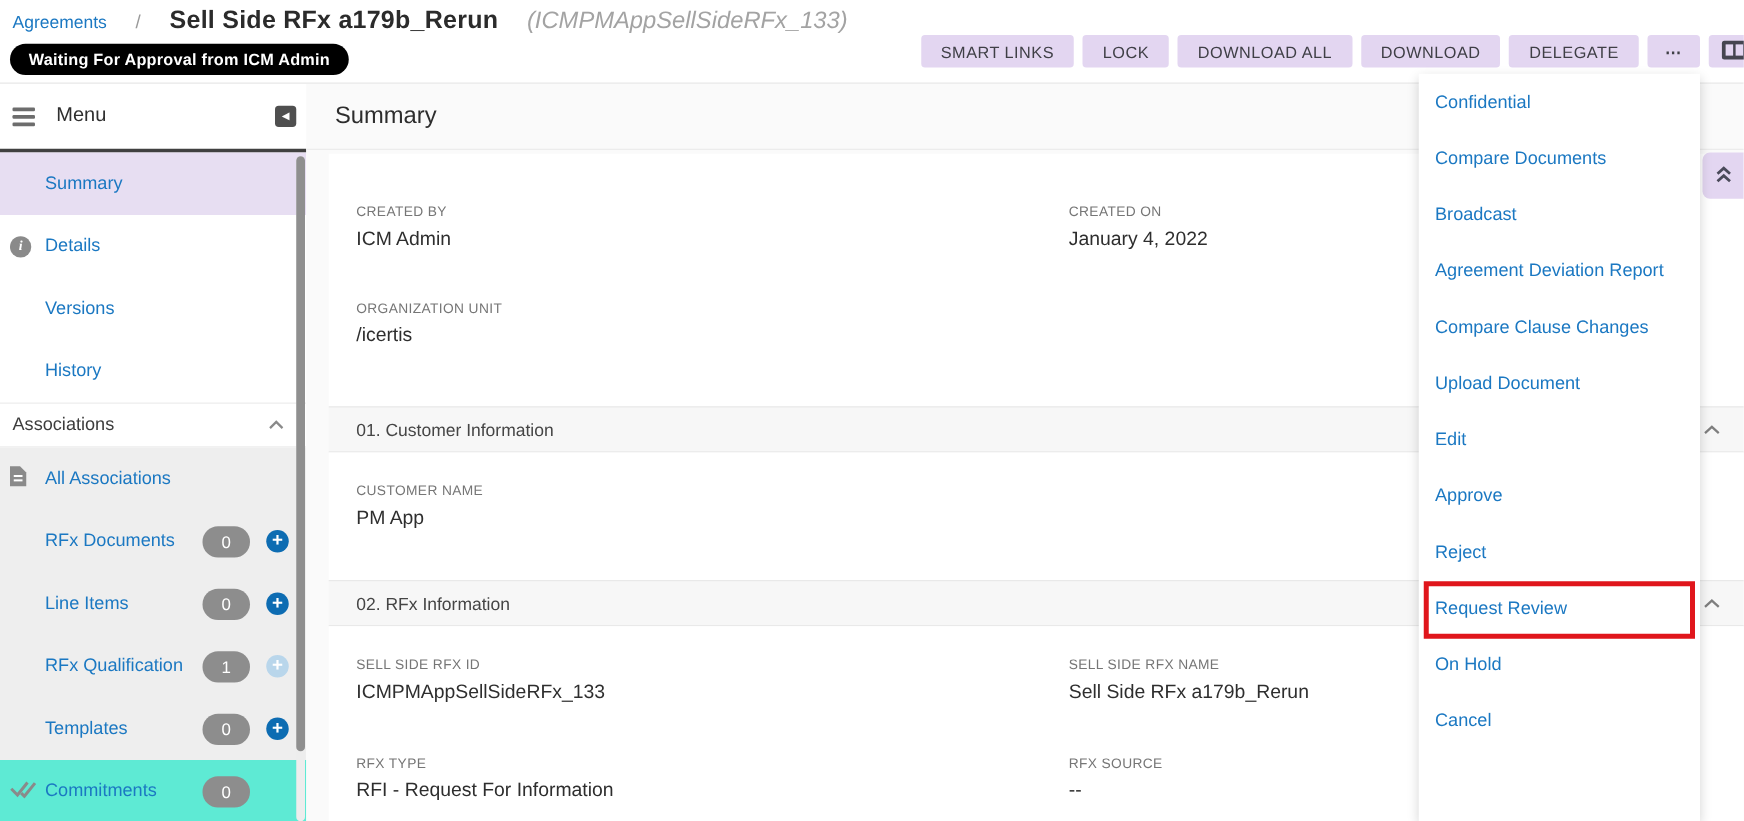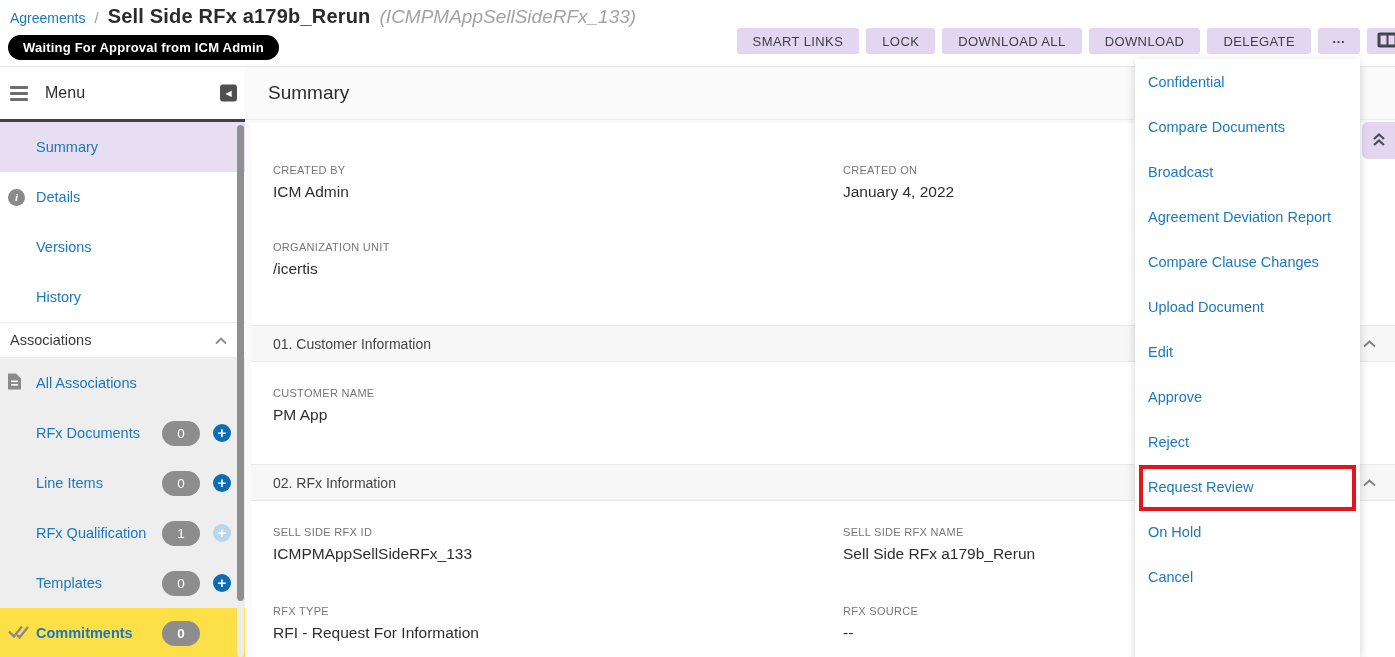--- a/index.html
+++ b/index.html
@@ -2,21 +2,21 @@
 <html><head>
 <meta charset="utf-8">
 <style>
   * { margin:0; padding:0; box-sizing:border-box; }
   body { font-family:"Liberation Sans", sans-serif; background:#fff; }
   .page { position:relative; width:1395px; height:657px; background:#fff; overflow:hidden; }
 
   
   .top-header { position:absolute; left:0; top:0; width:1395px; height:67px; background:#fff;
                 border-bottom:1px solid #e7e7e7; z-index:5; }
-  .breadcrumb { position:absolute; left:10px; top:5px; display:flex; align-items:baseline; gap:9px; white-space:nowrap; }
+  .breadcrumb { position:absolute; left:10px; top:5px; display:flex; align-items:baseline; gap:23px; white-space:nowrap; }
   .crumb-root { color:#1b78c2; font-size:14px; text-decoration:none; cursor:pointer; }
   .crumb-sep  { color:#9a9a9a; font-size:15px; }
   .crumb-title{ color:#2b2b2b; font-size:20px; font-weight:600; letter-spacing:0.2px; }
   .crumb-sub  { color:#a3a3a3; font-size:19px; font-style:italic; font-weight:300; }
   .status-badge { position:absolute; left:8px; top:35px; background:#000000; color:#fff;
                   font-size:13px; font-weight:bold; padding:5px 15px; border-radius:14px; letter-spacing:0.2px; }
   .actions { position:absolute; right:-12px; top:28px; display:flex; gap:7px; }
   .action-btn { height:26px; padding:0 16px; background:#e3d6f1; border:none; border-radius:3px;
                 font-size:13px; color:#3f3f46; display:flex; align-items:center; letter-spacing:0.4px;
                 font-family:"Liberation Sans", sans-serif; cursor:pointer; white-space:nowrap; }
@@ -45,30 +45,30 @@
   .assoc-group { background:#eeeeee; }
   .assoc-item { height:50px; display:flex; align-items:center; padding-left:36px; position:relative;
                 font-size:14.5px; color:#1b78c2; cursor:pointer; }
   .left-ico { position:absolute; left:7px; top:50%; transform:translateY(-50%); }
   .count-badge { position:absolute; left:162px; width:38px; height:25px; border-radius:13px; background:#8d8d8d;
                  color:#fff; font-size:13.5px; display:flex; align-items:center; justify-content:center; }
   .plus-btn { position:absolute; left:213px; width:18px; height:18px; border-radius:50%; background:#0d6cb2;
               color:#fff; font-size:15px; font-weight:bold; display:flex; align-items:center;
               justify-content:center; line-height:1; cursor:pointer; padding-bottom:1px; }
   .plus-btn.disabled { background:#b9d6eb; cursor:default; }
-  .commit-item { background:#fde047;font-weight:bold; }
+  .commit-item { background:#5eead4; }
   .scroll-track { position:absolute; right:1px; top:58px; bottom:0; width:7px; background:#ededed; border-radius:4px; }
   .scroll-thumb { position:absolute; right:1px; top:58px; width:7px; height:476px; background:#8f8f8f;
                   border-radius:4px; cursor:grab; }
 
   
   .main { position:absolute; left:245px; top:67px; width:1150px; height:590px; background:#fafafa; }
   .page-title-bar { height:53px; border-bottom:1px solid #ececec; display:flex; align-items:center;
                     padding-left:23px; font-size:19px; color:#2d2d2d; font-weight:500; }
-  .content { padding-left:6px; }
+  .content { padding-left:18px; }
   .card { background:#fff; }
   .card-overview { margin-top:3px; height:202px; padding-top:41px; }
   .field-grid { display:grid; grid-template-columns:570px auto; padding-left:22px; row-gap:40px; }
   .field-grid.tight { row-gap:42px; }
   .f-label { font-size:11px; color:#767676; letter-spacing:0.3px; margin-bottom:7px; }
   .f-value { font-size:15.5px; color:#2e2e2e; }
   .section-bar { height:37px; background:#f7f7f7; border-top:1px solid #e9e9e9; border-bottom:1px solid #e9e9e9;
                  display:flex; align-items:center; justify-content:space-between; padding:0 17px 0 22px;
                  font-size:14px; color:#454545; }
   .card-customer { height:102px; padding-top:25px; }

